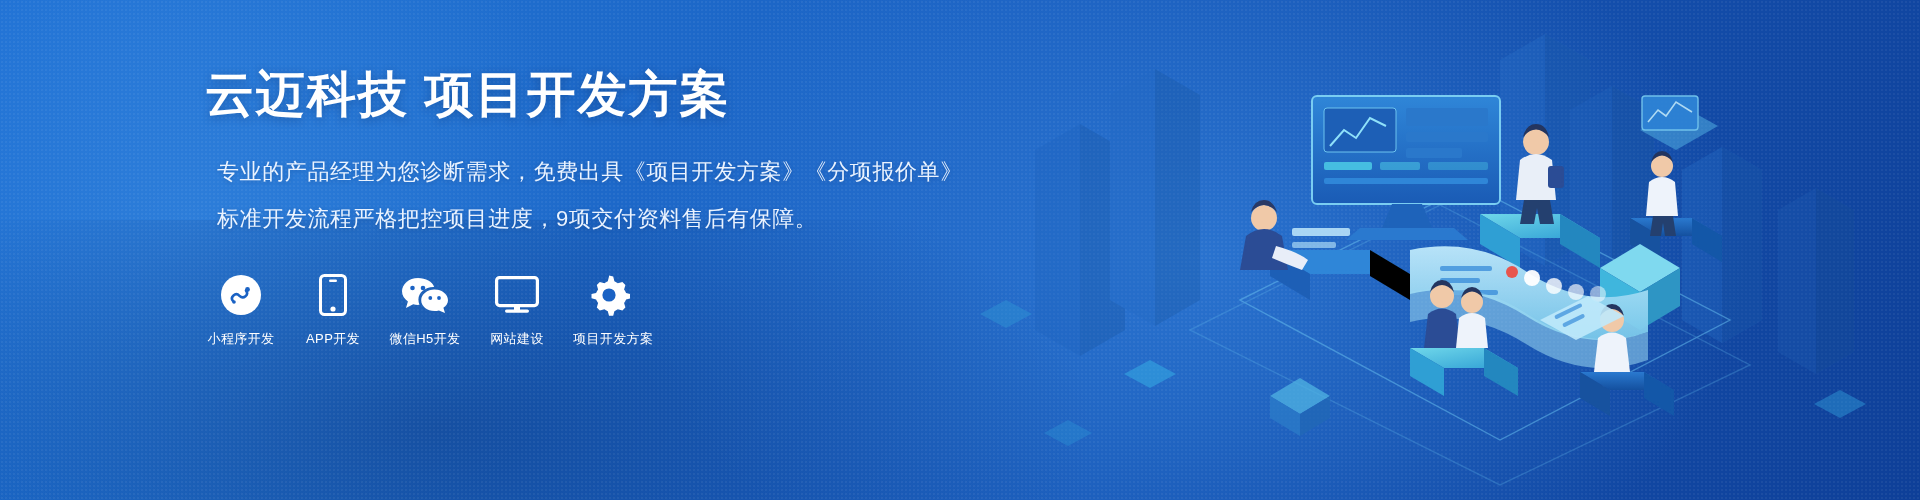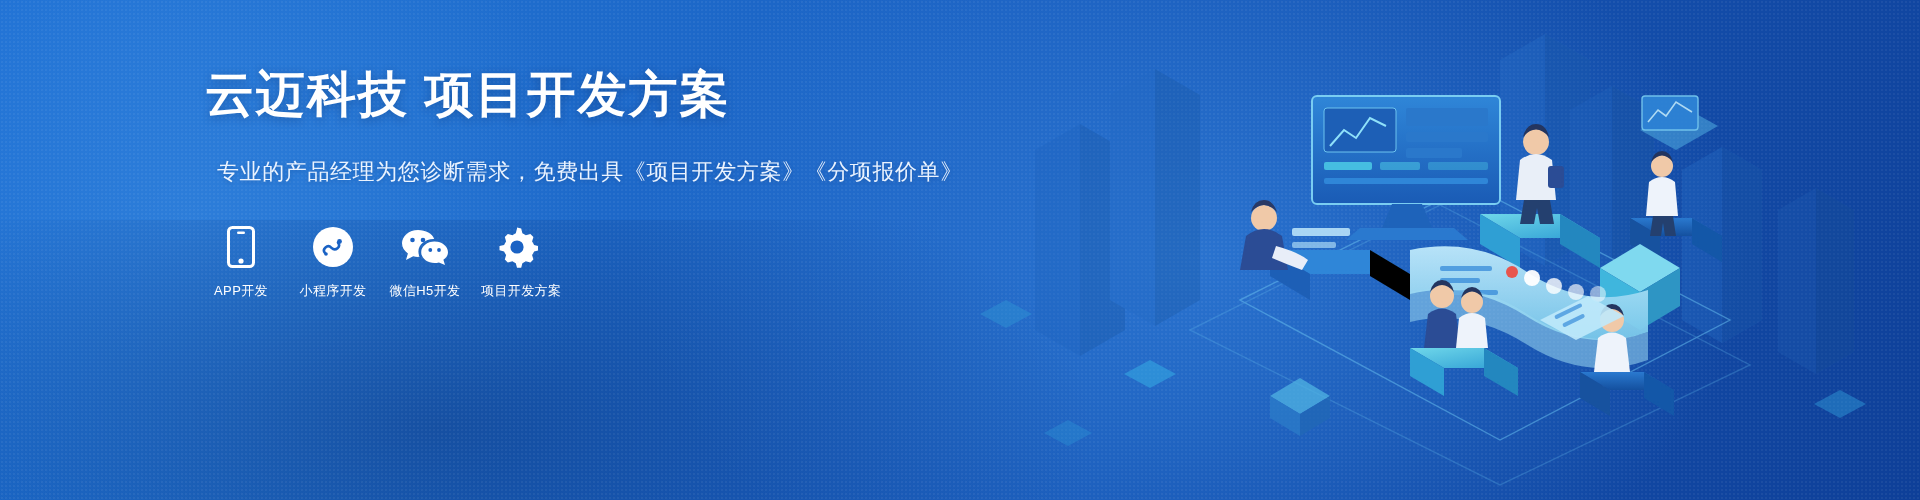--- a/index.html
+++ b/index.html
@@ -281,60 +281,71 @@
       </g>
     </svg>
   </div>
 
   <div class="content">
 
     <h1 class="headline">云迈科技 项目开发方案</h1>
 
     <p class="sub">专业的产品经理为您诊断需求，免费出具《项目开发方案》《分项报价单》</p>
 
+    <p class="sub">标准开发流程严格把控项目进度，9项交付资料售后有保障。</p>
 
     <div class="services">
-
-      <div class="service">
-        <div class="ico">
-          <svg width="28" height="42" viewBox="0 0 28 42" xmlns="http://www.w3.org/2000/svg">
-            <rect x="1.5" y="1.5" width="25" height="39" rx="4" fill="none" stroke="#ffffff" stroke-width="3"></rect>
-            <rect x="10" y="5.5" width="8" height="2.4" rx="1.2" fill="#ffffff"></rect>
-            <circle cx="14" cy="35" r="2.6" fill="#ffffff"></circle>
-          </svg>
-        </div>
-        <div class="lbl">APP开发</div>
-      </div>
 
       <div class="service">
         <div class="ico">
           <svg width="42" height="42" viewBox="0 0 42 42" xmlns="http://www.w3.org/2000/svg">
             <circle cx="21" cy="21" r="20" fill="#ffffff"></circle>
             <path d="M13 27 q-2.5 -3 0.5 -5.6 q3 -2.6 6 0.4 q3 3 6 0.4 q3 -2.6 0.5 -5.6" fill="none" stroke="#1a62c4" stroke-width="2.6" stroke-linecap="round"></path>
             <circle cx="27.5" cy="15.5" r="2.4" fill="#1a62c4"></circle>
             <circle cx="14" cy="28" r="1.8" fill="#1a62c4"></circle>
           </svg>
         </div>
         <div class="lbl">小程序开发</div>
+      </div>
+
+      <div class="service">
+        <div class="ico">
+          <svg width="28" height="42" viewBox="0 0 28 42" xmlns="http://www.w3.org/2000/svg">
+            <rect x="1.5" y="1.5" width="25" height="39" rx="4" fill="none" stroke="#ffffff" stroke-width="3"></rect>
+            <rect x="10" y="5.5" width="8" height="2.4" rx="1.2" fill="#ffffff"></rect>
+            <circle cx="14" cy="35" r="2.6" fill="#ffffff"></circle>
+          </svg>
+        </div>
+        <div class="lbl">APP开发</div>
       </div>
 
       <div class="service">
         <div class="ico">
           <svg width="48" height="40" viewBox="0 0 48 40" xmlns="http://www.w3.org/2000/svg">
             <path d="M17 3 C8 3 1 9 1 16.3 c0 4.1 2.3 7.7 5.9 10.1 L5 33 l7.2 -3.7 c1.5 .4 3.1 .6 4.8 .6 c.5 0 1 0 1.5 -.06 C17.8 28.1 17.4 26.4 17.4 24.6 C17.4 17.2 24.6 11.5 33.2 11.9 C31.4 6.7 24.9 3 17 3 z" fill="#ffffff"></path>
             <circle cx="11.5" cy="13" r="2.3" fill="#1a62c4"></circle>
             <circle cx="22" cy="13" r="2.3" fill="#1a62c4"></circle>
             <path d="M47 25.2 c0 -6 -6 -10.8 -13.4 -10.8 c-7.4 0 -13.4 4.8 -13.4 10.8 c0 6 6 10.8 13.4 10.8 c1.5 0 3 -.2 4.3 -.6 L44 38 l-1.6 -5.2 C45.2 30.9 47 28.2 47 25.2 z" fill="#ffffff"></path>
             <circle cx="29.3" cy="23" r="1.9" fill="#1a62c4"></circle>
             <circle cx="38" cy="23" r="1.9" fill="#1a62c4"></circle>
           </svg>
         </div>
         <div class="lbl">微信H5开发</div>
       </div>
 
+      <div class="service">
+        <div class="ico">
+          <svg width="44" height="38" viewBox="0 0 44 38" xmlns="http://www.w3.org/2000/svg">
+            <rect x="1.6" y="1.6" width="40.8" height="28" rx="3" fill="none" stroke="#ffffff" stroke-width="3.2"></rect>
+            <rect x="19" y="29" width="6" height="5" fill="#ffffff"></rect>
+            <rect x="10" y="33.5" width="24" height="3.2" rx="1.6" fill="#ffffff"></rect>
+          </svg>
+        </div>
+        <div class="lbl">网站建设</div>
+      </div>
 
       <div class="service">
         <div class="ico">
           <svg width="42" height="42" viewBox="0 0 42 42" xmlns="http://www.w3.org/2000/svg">
             <path d="M21 1.5 l4.2 1.1 l1.2 4.6 a14.5 14.5 0 0 1 3.4 2 l4.6 -1.3 l3 3 l-1.3 4.6 a14.5 14.5 0 0 1 2 3.4 l4.6 1.2 v4.2 l-4.6 1.2 a14.5 14.5 0 0 1 -2 3.4 l1.3 4.6 l-3 3 l-4.6 -1.3 a14.5 14.5 0 0 1 -3.4 2 l-1.2 4.6 h-4.2 l-1.2 -4.6 a14.5 14.5 0 0 1 -3.4 -2 l-4.6 1.3 l-3 -3 l1.3 -4.6 a14.5 14.5 0 0 1 -2 -3.4 l-4.6 -1.2 v-4.2 l4.6 -1.2 a14.5 14.5 0 0 1 2 -3.4 l-1.3 -4.6 l3 -3 l4.6 1.3 a14.5 14.5 0 0 1 3.4 -2 l1.2 -4.6 z" fill="#ffffff"></path>
             <circle cx="21" cy="21" r="6.6" fill="#1a62c4"></circle>
           </svg>
         </div>
         <div class="lbl">项目开发方案</div>
       </div>

